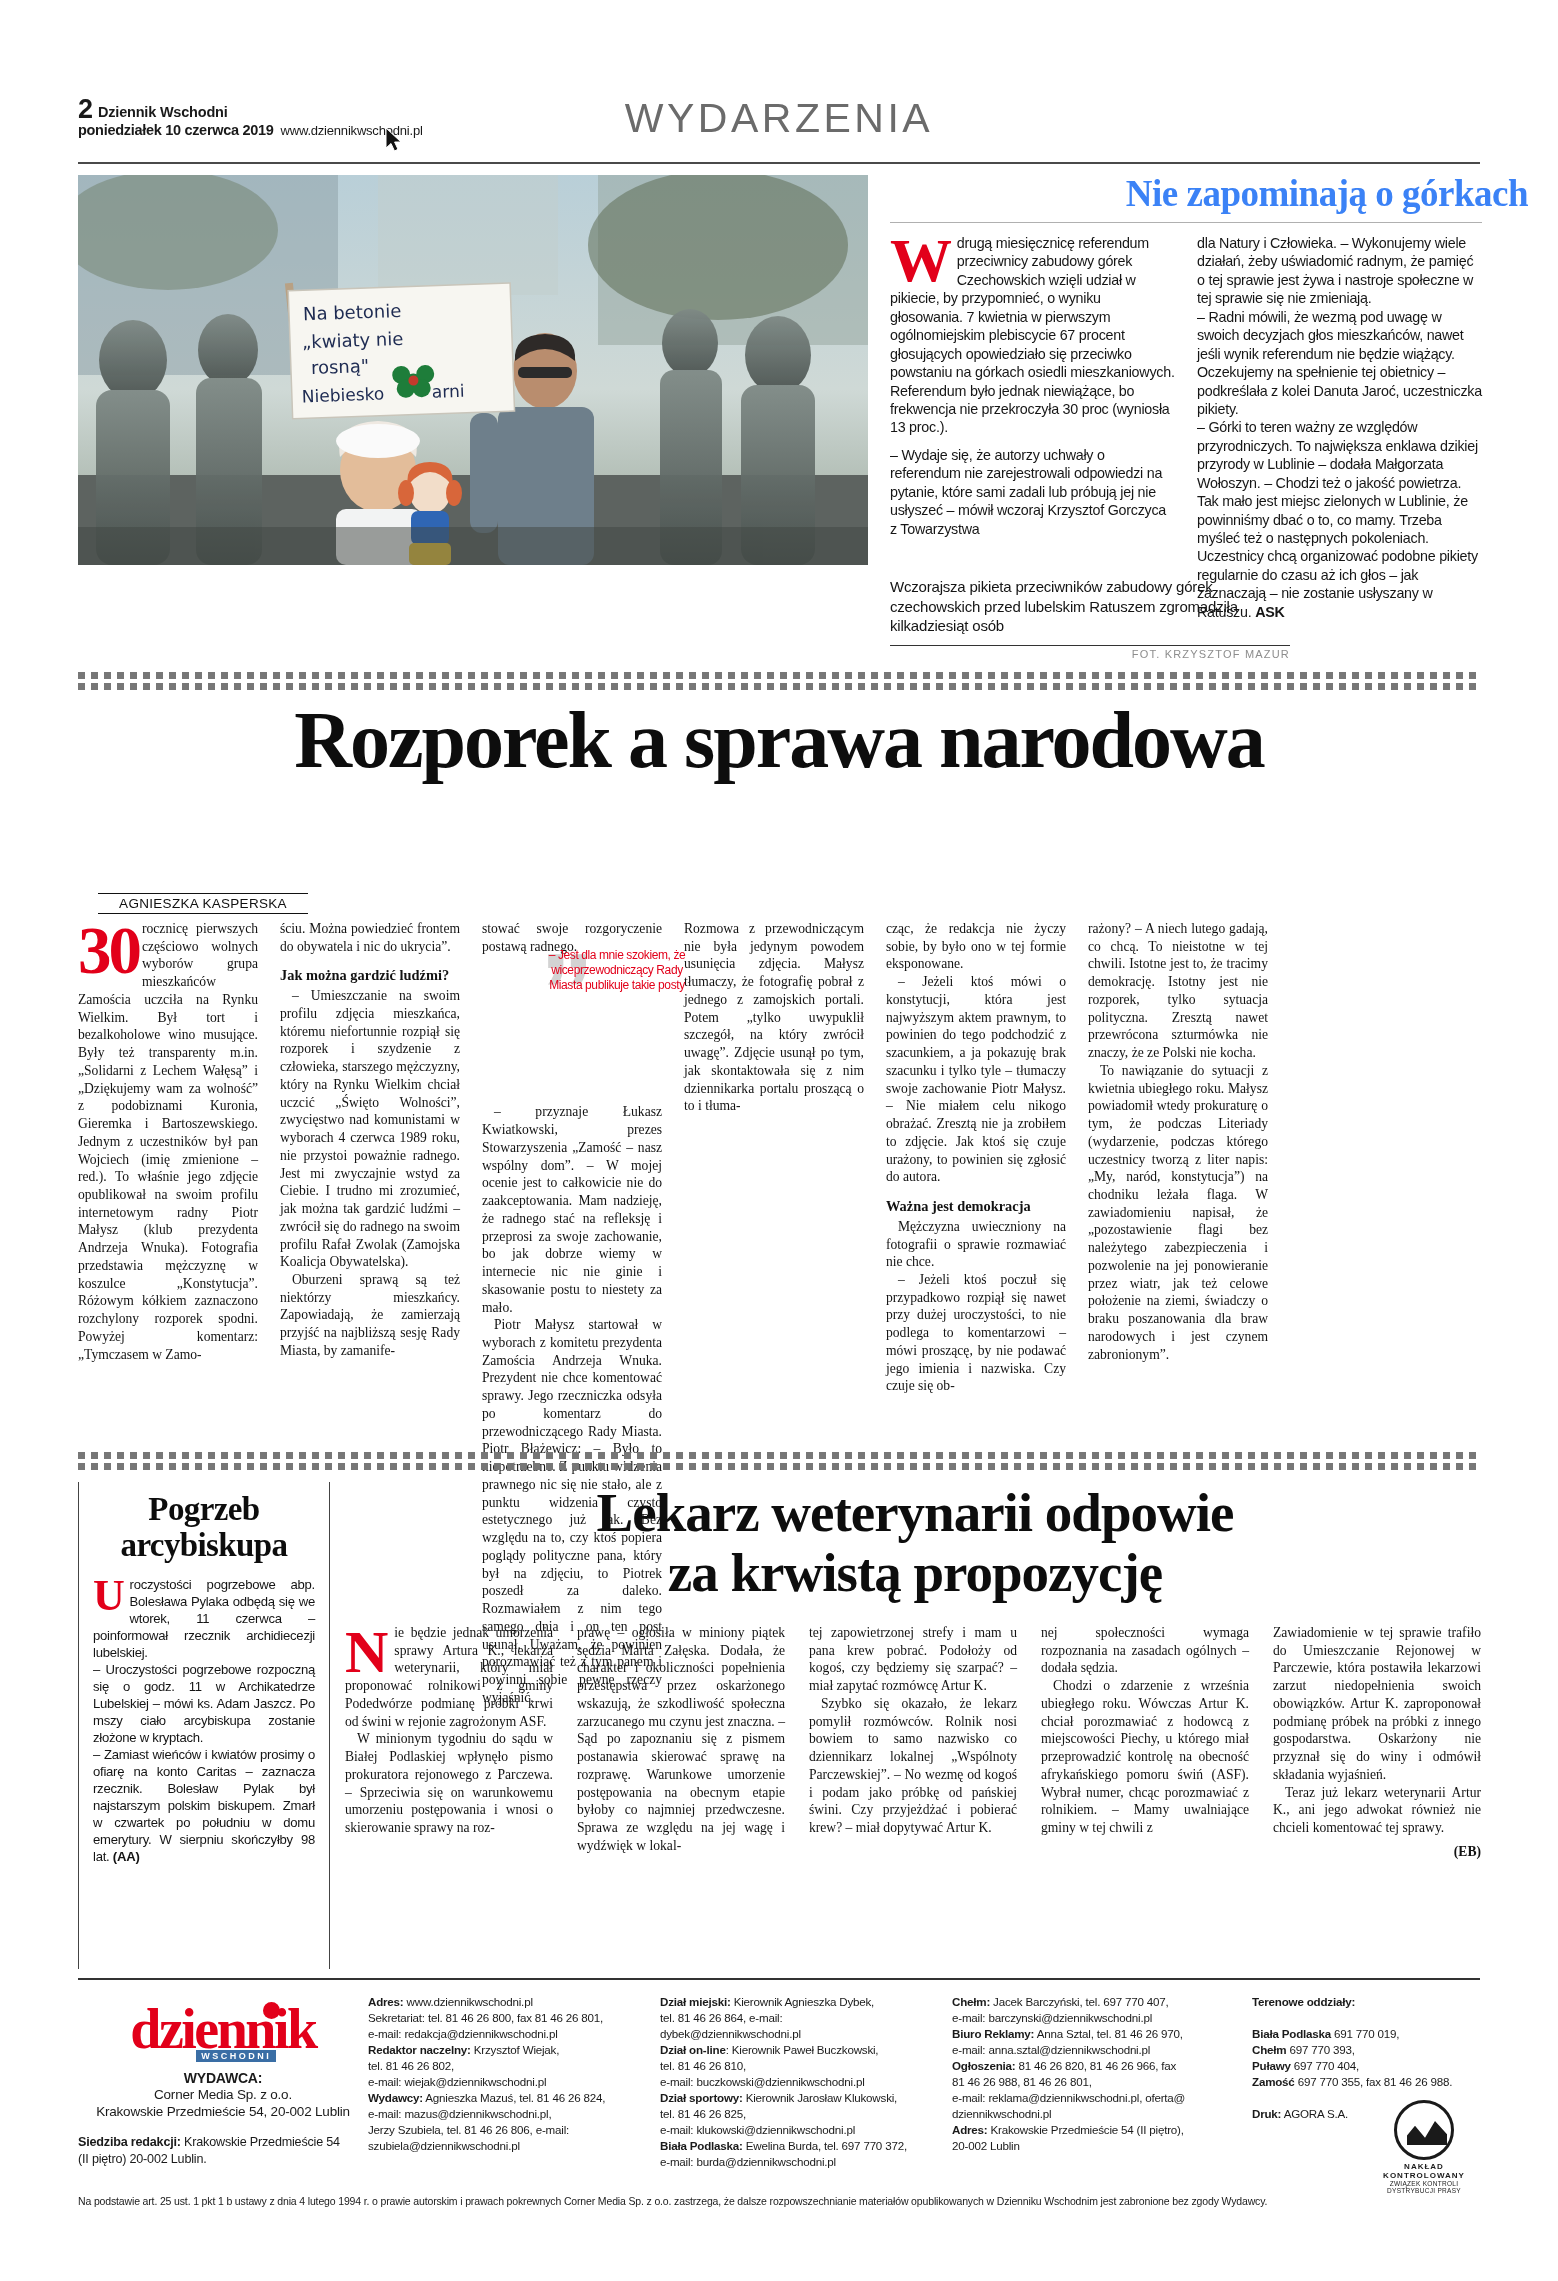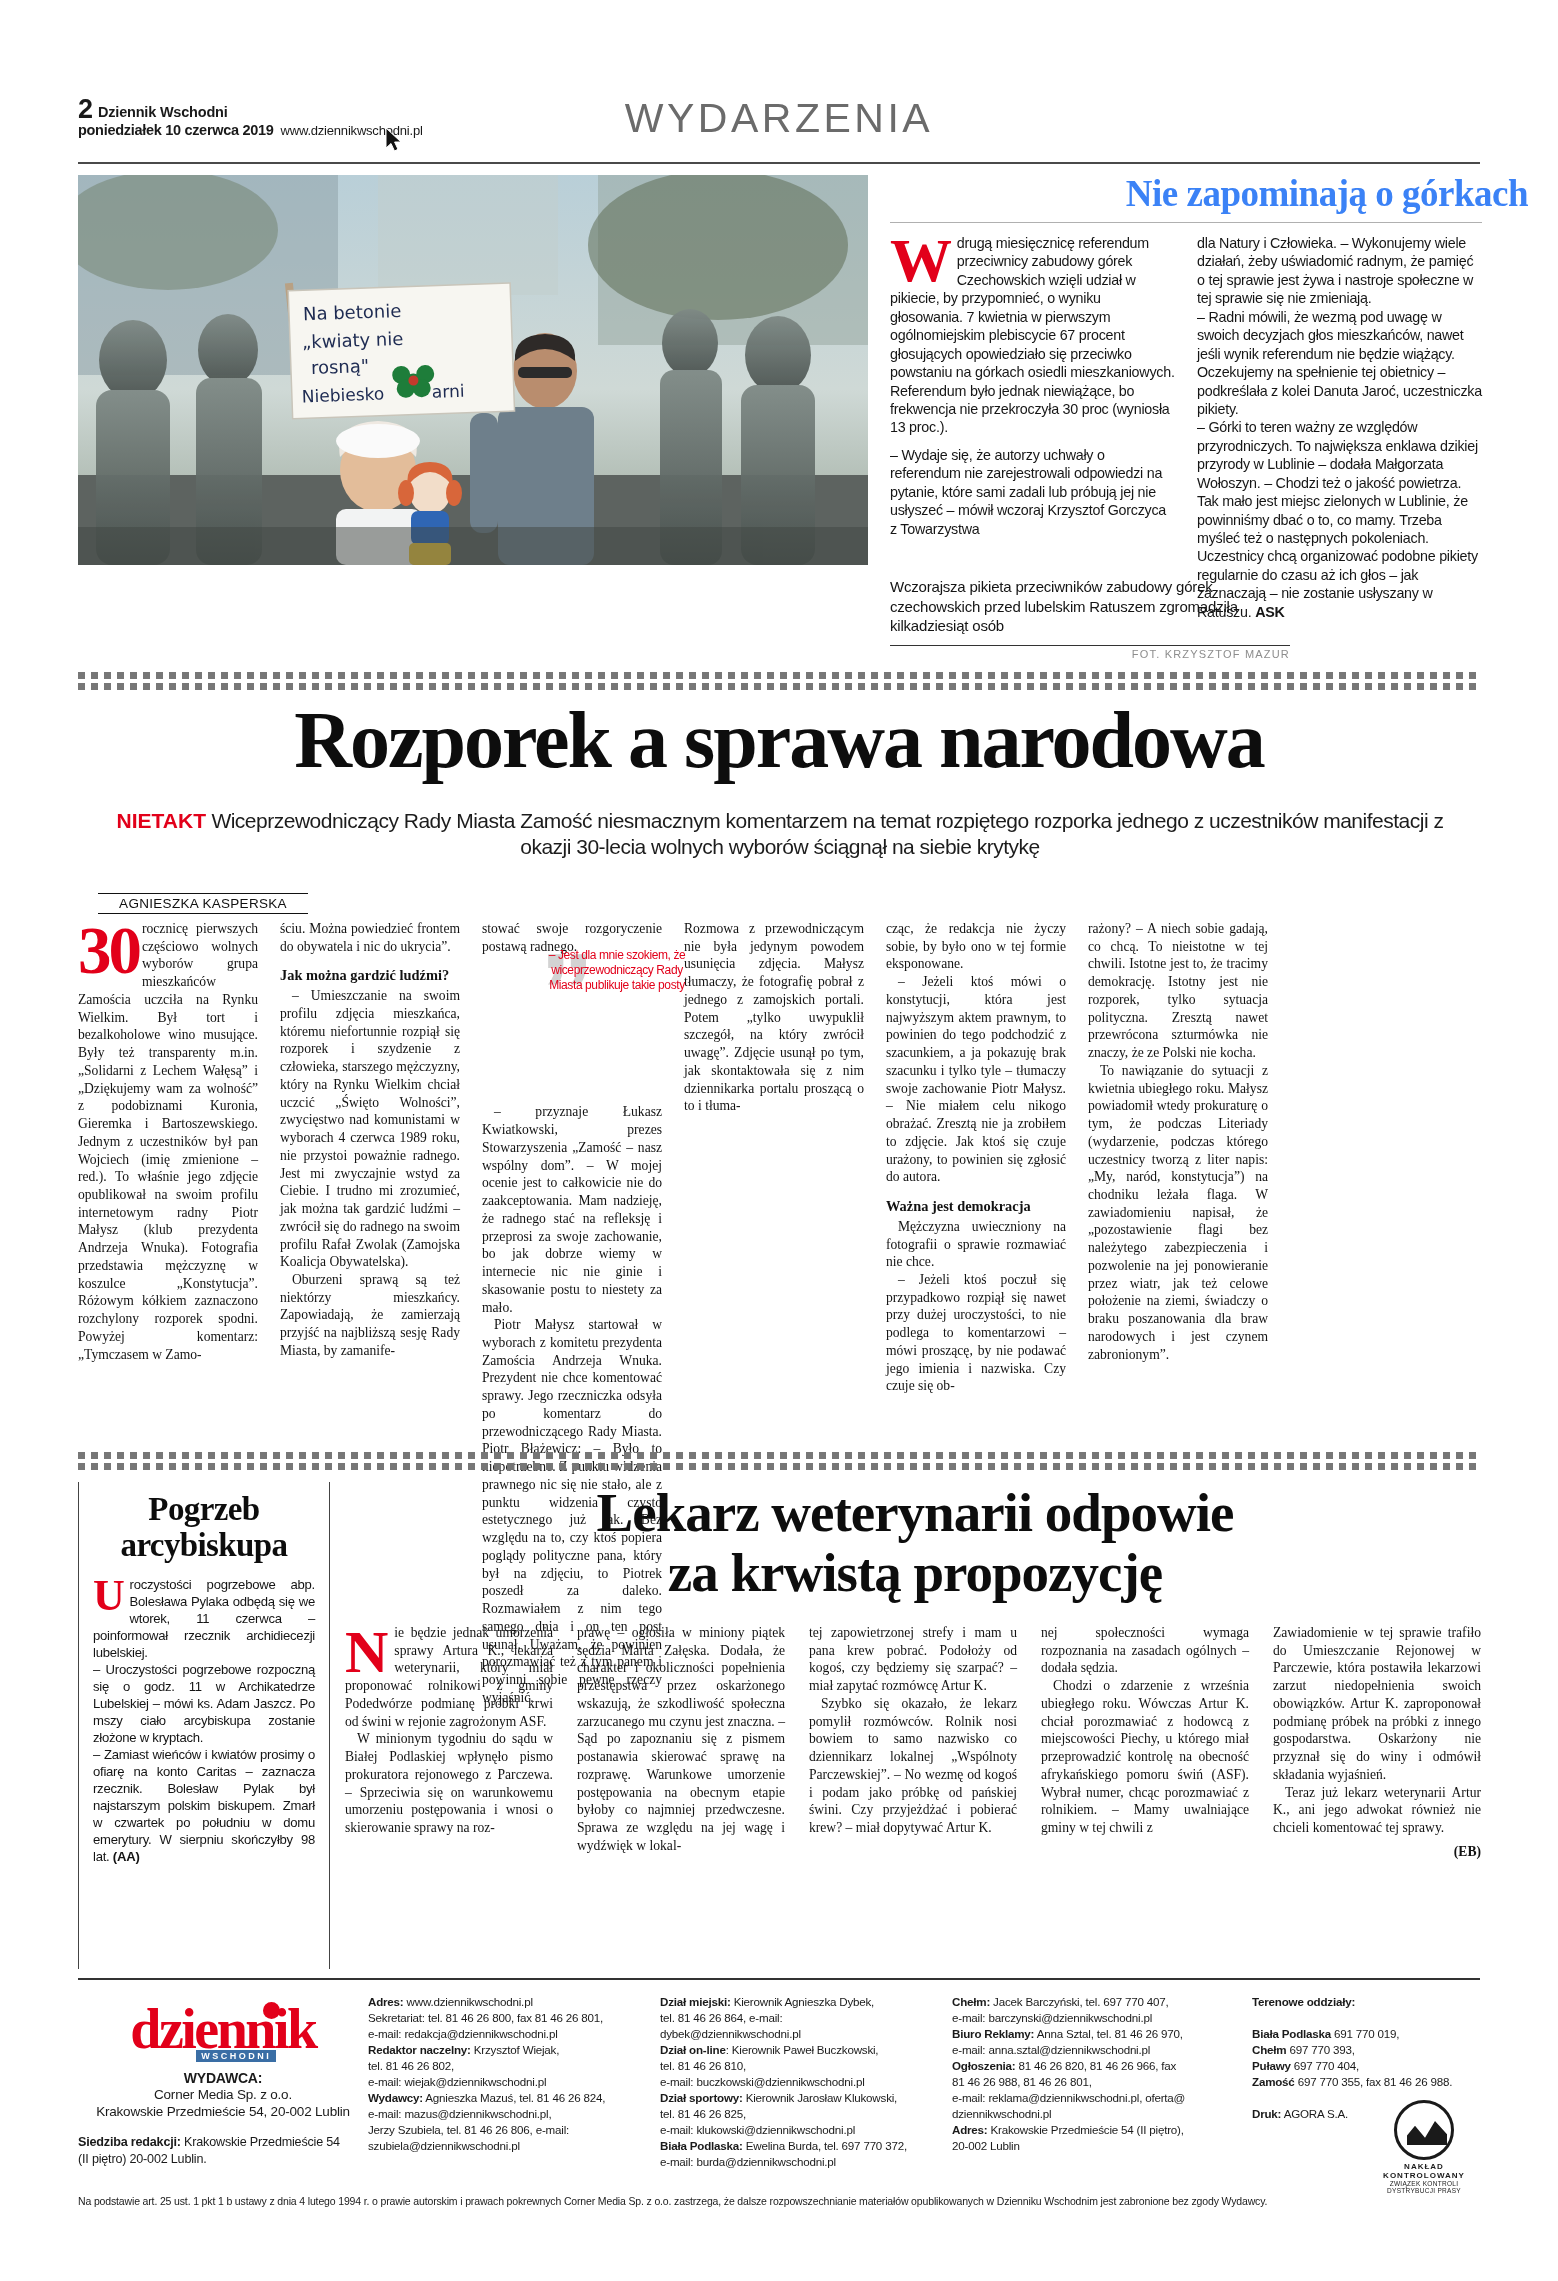--- a/index.html
+++ b/index.html
@@ -353,24 +353,20 @@
   </div>
 
   <div class="top-caption">Wczorajsza pikieta przeciwników zabudowy górek czechowskich przed lubelskim Ratuszem zgromadziła kilkadziesiąt osób</div>
   <div class="cap-rule"></div>
   <div class="photo-credit">FOT. KRZYSZTOF MAZUR</div>
 
   <div class="dash-div"></div>
   <div class="dash-div2"></div>
 
   <div class="main-head">Rozporek a sprawa narodowa</div>
-  <div class="main-sub">
-    <span class="nietakt">NIETAKT</span>
-    <span>Wiceprzewodniczący Rady Miasta Zamość niesmacznym komentarzem na temat rozpiętego rozporka jednego z uczestników manifestacji z okazji 30-lecia wolnych wyborów ściągnął na siebie krytykę</span>
-  </div>
 
   <div class="byline">AGNIESZKA KASPERSKA</div>
 
   <div class="art-cols">
     <div class="art-col">
       <p class="noind"><span class="dropcap-30">30</span><span>rocznicę pierwszych częściowo wolnych wyborów grupa mieszkańców Zamościa uczciła na Rynku Wielkim. Był tort i bezalkoholowe wino musujące. Były też transparenty m.in. „Solidarni z Lechem Wałęsą” i „Dziękujemy wam za wolność” z podobiznami Kuronia, Gieremka i Bartoszewskiego. Jednym z uczestników był pan Wojciech (imię zmienione – red.). To właśnie jego zdjęcie opublikował na swoim profilu internetowym radny Piotr Małysz (klub prezydenta Andrzeja Wnuka). Fotografia przedstawia mężczyznę w koszulce „Konstytucja”. Różowym kółkiem zaznaczono rozchylony rozporek spodni. Powyżej komentarz: „Tymczasem w Zamo-</span></p>
     </div>
     <div class="art-col">
       <p class="noind">ściu. Można powiedzieć frontem do obywatela i nic do ukrycia”.</p>
       <h4>Jak można gardzić ludźmi?</h4>
@@ -386,21 +382,21 @@
       <p class="noind">Rozmowa z przewodniczącym nie była jedynym powodem usunięcia zdjęcia. Małysz tłumaczy, że fotografię pobrał z jednego z zamojskich portali. Potem „tylko uwypuklił szczegół, na który zwrócił uwagę”. Zdjęcie usunął po tym, jak skontaktowała się z nim dziennikarka portalu proszącą o to i tłuma-</p>
     </div>
     <div class="art-col">
       <p class="noind">cząc, że redakcja nie życzy sobie, by było ono w tej formie eksponowane.</p>
       <p>– Jeżeli ktoś mówi o konstytucji, która jest najwyższym aktem prawnym, to powinien do tego podchodzić z szacunkiem, a ja pokazuję brak szacunku i tylko tyle – tłumaczy swoje zachowanie Piotr Małysz. – Nie miałem celu nikogo obrażać. Zresztą nie ja zrobiłem to zdjęcie. Jak ktoś się czuje urażony, to powinien się zgłosić do autora.</p>
       <h4>Ważna jest demokracja</h4>
       <p>Mężczyzna uwieczniony na fotografii o sprawie rozmawiać nie chce.</p>
       <p>– Jeżeli ktoś poczuł się przypadkowo rozpiął się nawet przy dużej uroczystości, to nie podlega to komentarzowi – mówi proszącę, by nie podawać jego imienia i nazwiska. Czy czuje się ob-</p>
     </div>
     <div class="art-col">
-      <p class="noind">rażony? – A niech sobie gadają, co chcą. To nieistotne w tej chwili. Istotne jest to, że tracimy demokrację. Istotny jest nie rozporek, tylko sytuacja polityczna. Zresztą nawet przewrócona szturmówka nie znaczy, że ze Polski nie kocha.</p>
+      <p class="noind">rażony? – A niech lutego gadają, co chcą. To nieistotne w tej chwili. Istotne jest to, że tracimy demokrację. Istotny jest nie rozporek, tylko sytuacja polityczna. Zresztą nawet przewrócona szturmówka nie znaczy, że ze Polski nie kocha.</p>
       <p>To nawiązanie do sytuacji z kwietnia ubiegłego roku. Małysz powiadomił wtedy prokuraturę o tym, że podczas Literiady (wydarzenie, podczas którego uczestnicy tworzą z liter napis: „My, naród, konstytucja”) na chodniku leżała flaga. W zawiadomieniu napisał, że „pozostawienie flagi bez należytego zabezpieczenia i pozwolenie na jej ponowieranie przez wiatr, jak też celowe położenie na ziemi, świadczy o braku poszanowania dla braw narodowych i jest czynem zabronionym”.</p>
     </div>
   </div>
 
   <div class="pullquote">
     <div class="pq-marks">”</div>
     <div class="pq-text">– Jest dla mnie szokiem, że wiceprzewodniczący Rady Miasta publikuje takie posty</div>
   </div>
 
   <div class="dash-div3"></div>

